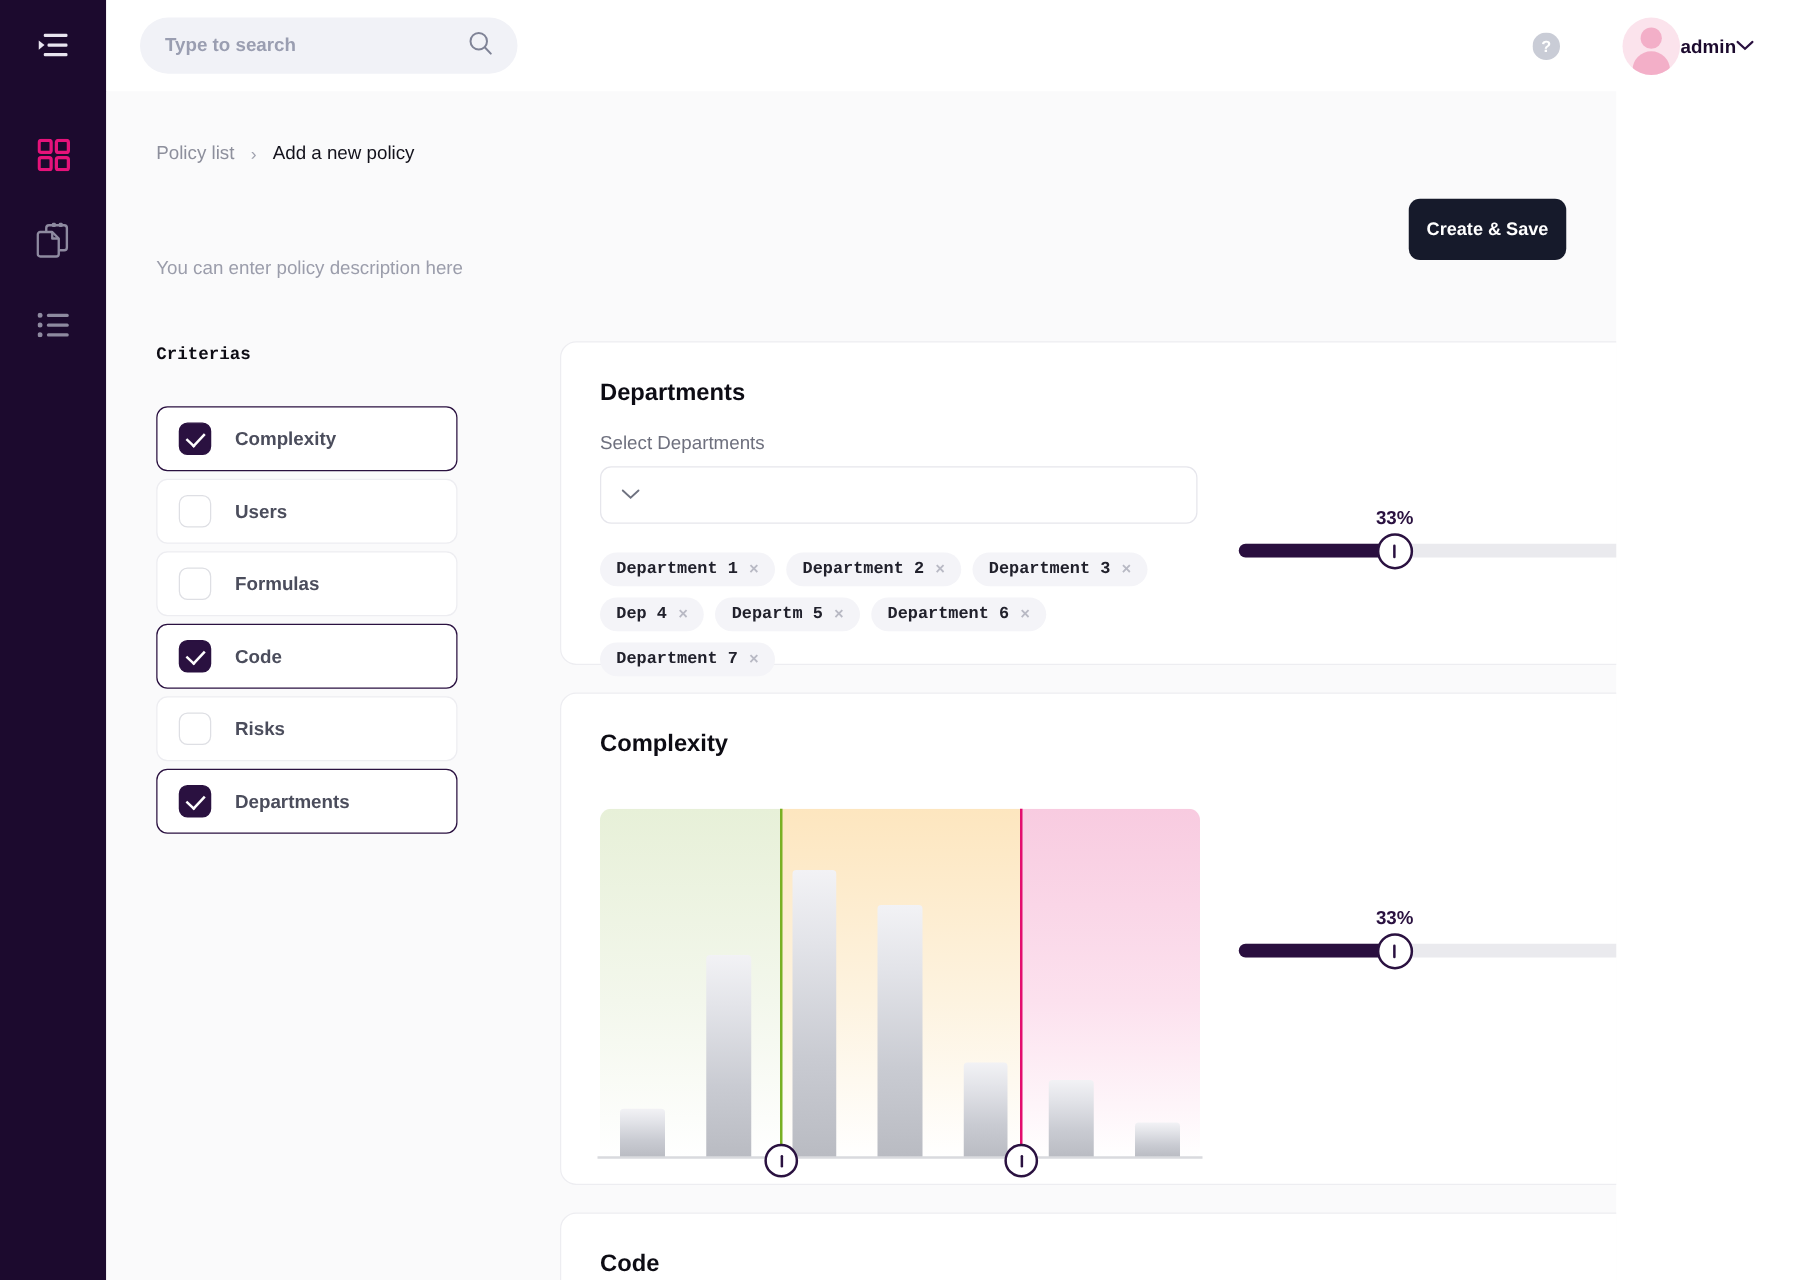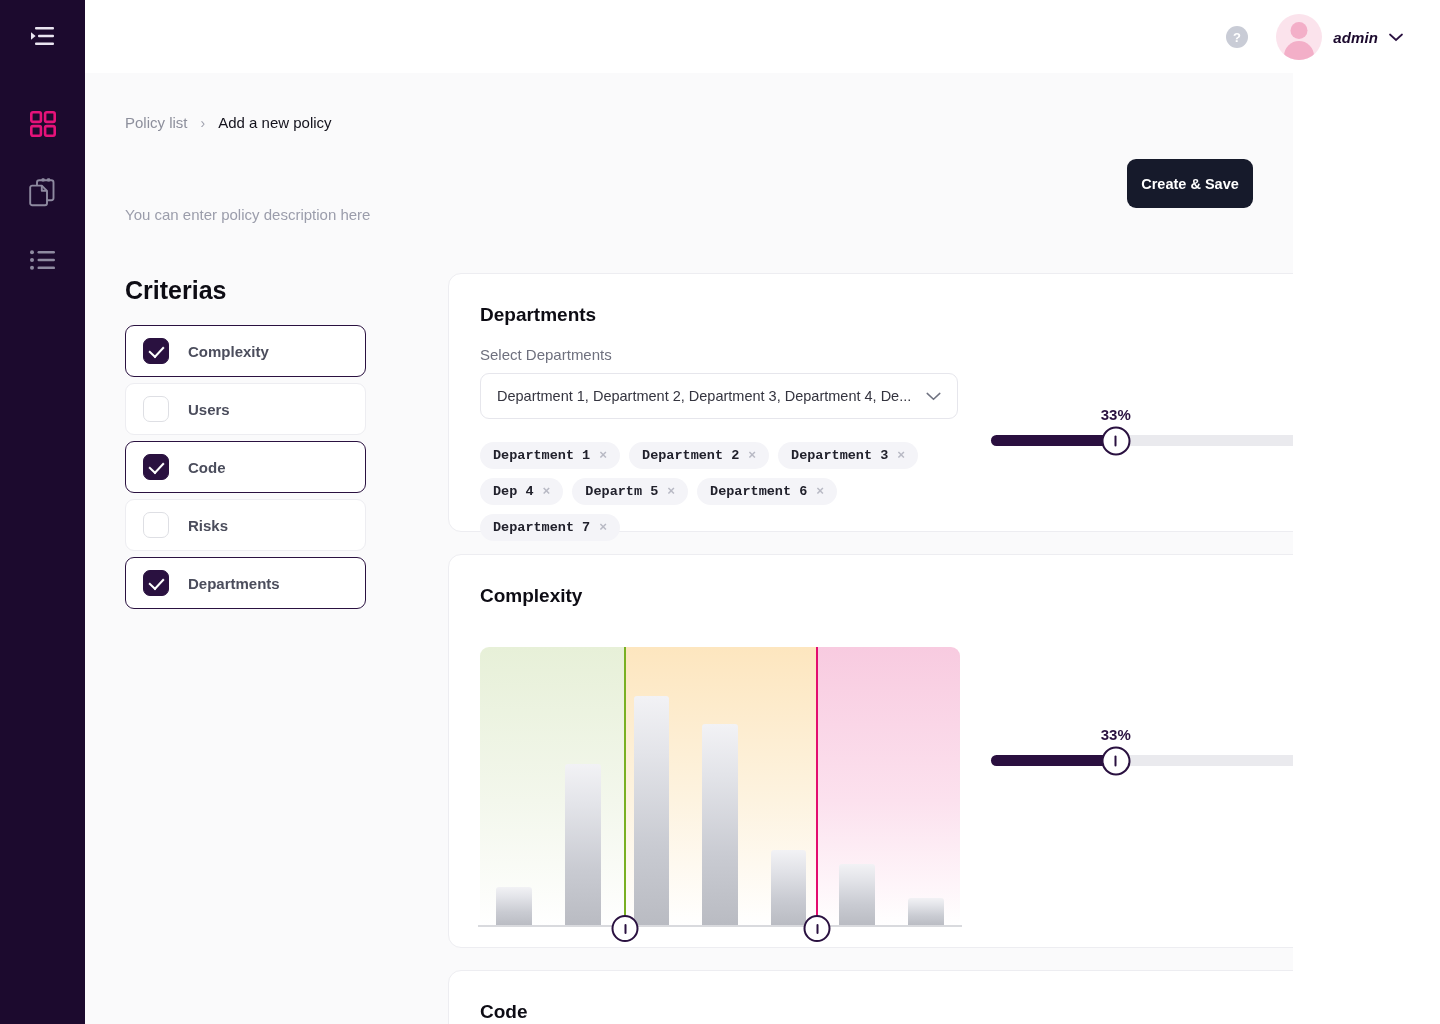--- a/index.html
+++ b/index.html
@@ -41,21 +41,21 @@
   }
   .search-input {
     flex: 1; border: 0; outline: 0; background: transparent;
     font-family: "Liberation Sans", sans-serif;
     font-size: 15px; font-weight: 700; color: #8b8fa3;
   }
   .search-input::placeholder { color: #9a9eb1; font-weight: 700; }
   .help-ico { position: absolute; right: 192px; top: 26px; cursor: pointer; }
   .user-area {
     position: absolute; right: 37px; top: 14px;
-    display: flex; align-items: center; gap: 11px; cursor: pointer; font-style: italic;
+    display: flex; align-items: center; cursor: pointer;
   }
   .avatar {
     width: 46px; height: 46px; border-radius: 50%;
     background: #fbe3ec; overflow: hidden; position: relative;
   }
   .avatar .head {
     position: absolute; left: 50%; top: 8px; transform: translateX(-50%);
     width: 17px; height: 17px; border-radius: 50%; background: #f3afc8;
   }
   .avatar .body {
@@ -93,21 +93,21 @@
     width: 126px; height: 49px;
     background: #161a2b; color: #fff;
     border: 0; border-radius: 9px;
     font-family: "Liberation Sans", sans-serif;
     font-size: 14.5px; font-weight: 700; cursor: pointer;
   }
 
   
   .criterias-title {
     position: absolute; left: 40px; top: 203px;
-    font-size: 25px; font-weight: 700; color: #0d0c14;
+    font-size: 14px; font-weight: 700; color: #0d0c14; font-family: Liberation Mono, monospace;
   }
   .criteria-list {
     position: absolute; left: 40px; top: 252px;
     width: 241px;
     display: flex; flex-direction: column; gap: 6px;
   }
   .criteria {
     height: 52px; background: #fff;
     border: 1px solid #ededf1; border-radius: 9px;
     display: flex; align-items: center; padding: 0 0 0 17px;
@@ -279,20 +279,29 @@
           <circle cx="2" cy="17.8" r="2" fill="#8e8aa0"></circle>
           <rect x="7.5" y="1" width="17.5" height="2.5" rx="1.2" fill="#8e8aa0"></rect>
           <rect x="7.5" y="8.8" width="17.5" height="2.5" rx="1.2" fill="#8e8aa0"></rect>
           <rect x="7.5" y="16.6" width="17.5" height="2.5" rx="1.2" fill="#8e8aa0"></rect>
         </svg>
       </div>
     </div>
   </div>
 
   <div class="topbar">
+    <div class="search-box">
+      <input class="search-input" placeholder="Type to search" style="">
+      <span>
+        <svg width="19" height="19" viewBox="0 0 19 19" aria-hidden="true">
+          <circle cx="8" cy="8" r="6.6" fill="none" stroke="#7f8396" stroke-width="1.6"></circle>
+          <line x1="12.8" y1="12.8" x2="17.6" y2="17.9" stroke="#7f8396" stroke-width="1.6" stroke-linecap="round"></line>
+        </svg>
+      </span>
+    </div>
 
     <span class="help-ico">
       <svg width="22" height="22" viewBox="0 0 22 22" aria-hidden="true">
         <circle cx="11" cy="11" r="11" fill="#c9ccd6"></circle>
         <text x="11" y="15.6" font-family="Liberation Sans, sans-serif" font-size="13" font-weight="700" fill="#ffffff" text-anchor="middle">?</text>
       </svg>
     </span>
 
     <div class="user-area">
       <div class="avatar">
@@ -323,20 +332,24 @@
     <div class="criterias-title">Criterias</div>
     <div class="criteria-list">
       <div class="criteria on">
         <span class="cbox"></span>
         <span class="criteria-label">Complexity</span>
       </div>
       <div class="criteria">
         <span class="cbox"></span>
         <span class="criteria-label">Users</span>
       </div>
+      <div class="criteria">
+        <span class="cbox"></span>
+        <span class="criteria-label">Formulas</span>
+      </div>
       <div class="criteria on">
         <span class="cbox"></span>
         <span class="criteria-label">Code</span>
       </div>
       <div class="criteria">
         <span class="cbox"></span>
         <span class="criteria-label">Risks</span>
       </div>
       <div class="criteria on">
         <span class="cbox"></span>
@@ -344,21 +357,20 @@
       </div>
     </div>
 
     <div class="cards">
 
       <div class="card dep-card">
         <div class="card-title">Departments</div>
         <div class="field-label">Select Departments</div>
 
         <div class="select">
-          <span class="select-value">Department 1, Department 2, Department 3, Department 4, De...</span>
           <span>
             <svg width="15" height="9" viewBox="0 0 15 9" aria-hidden="true">
               <path d="M1.2 1.4 L7.5 7.2 L13.8 1.4" fill="none" stroke="#6f7280" stroke-width="1.5" stroke-linecap="round"></path>
             </svg>
           </span>
         </div>
 
         <div class="tags">
           <span class="tag">
             <span>Department 1</span>

